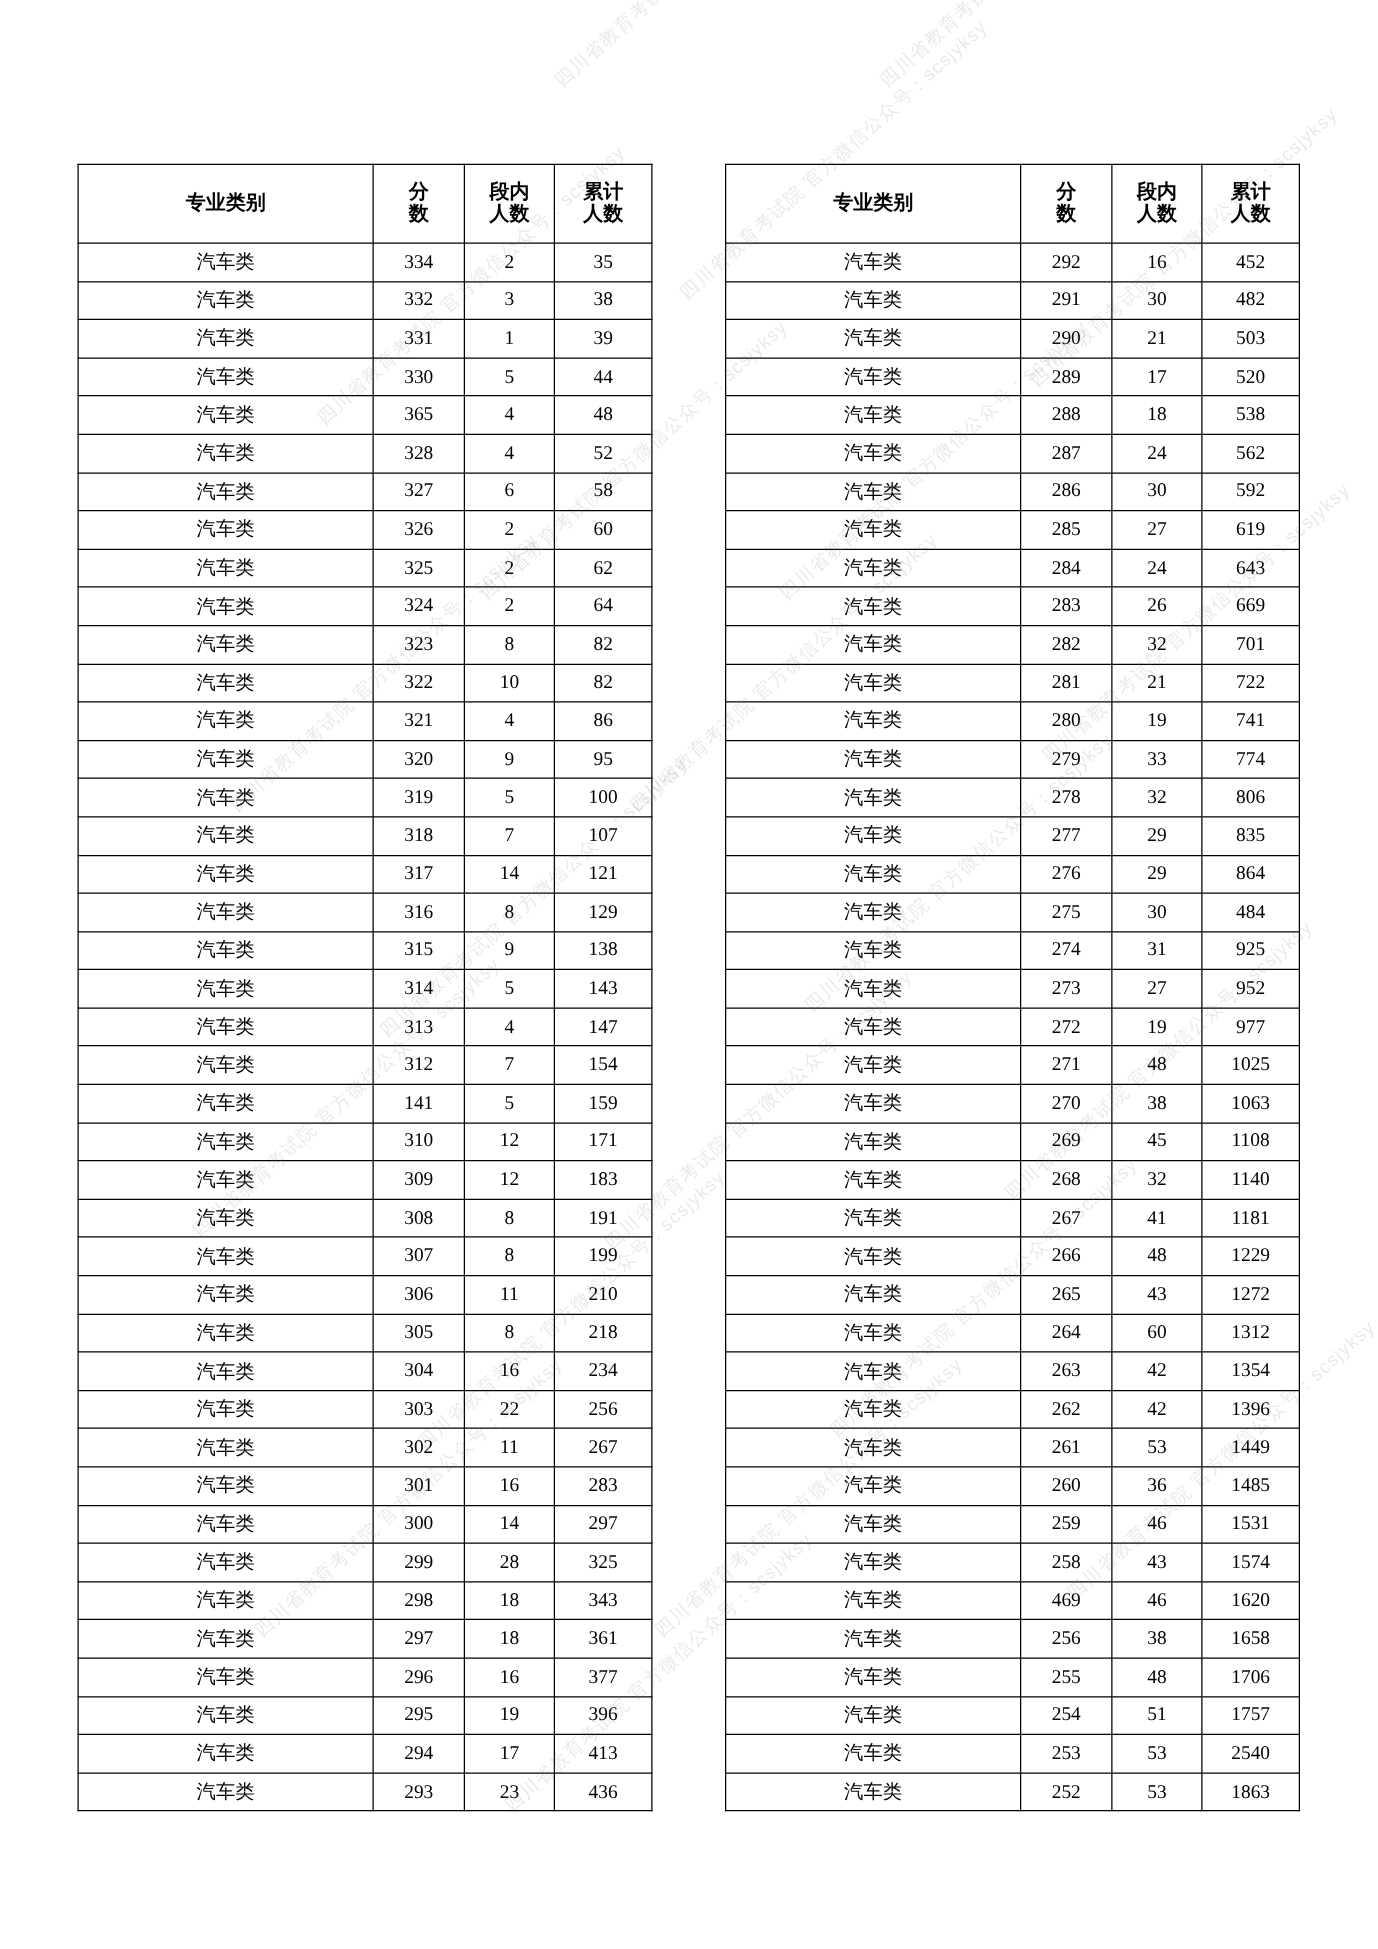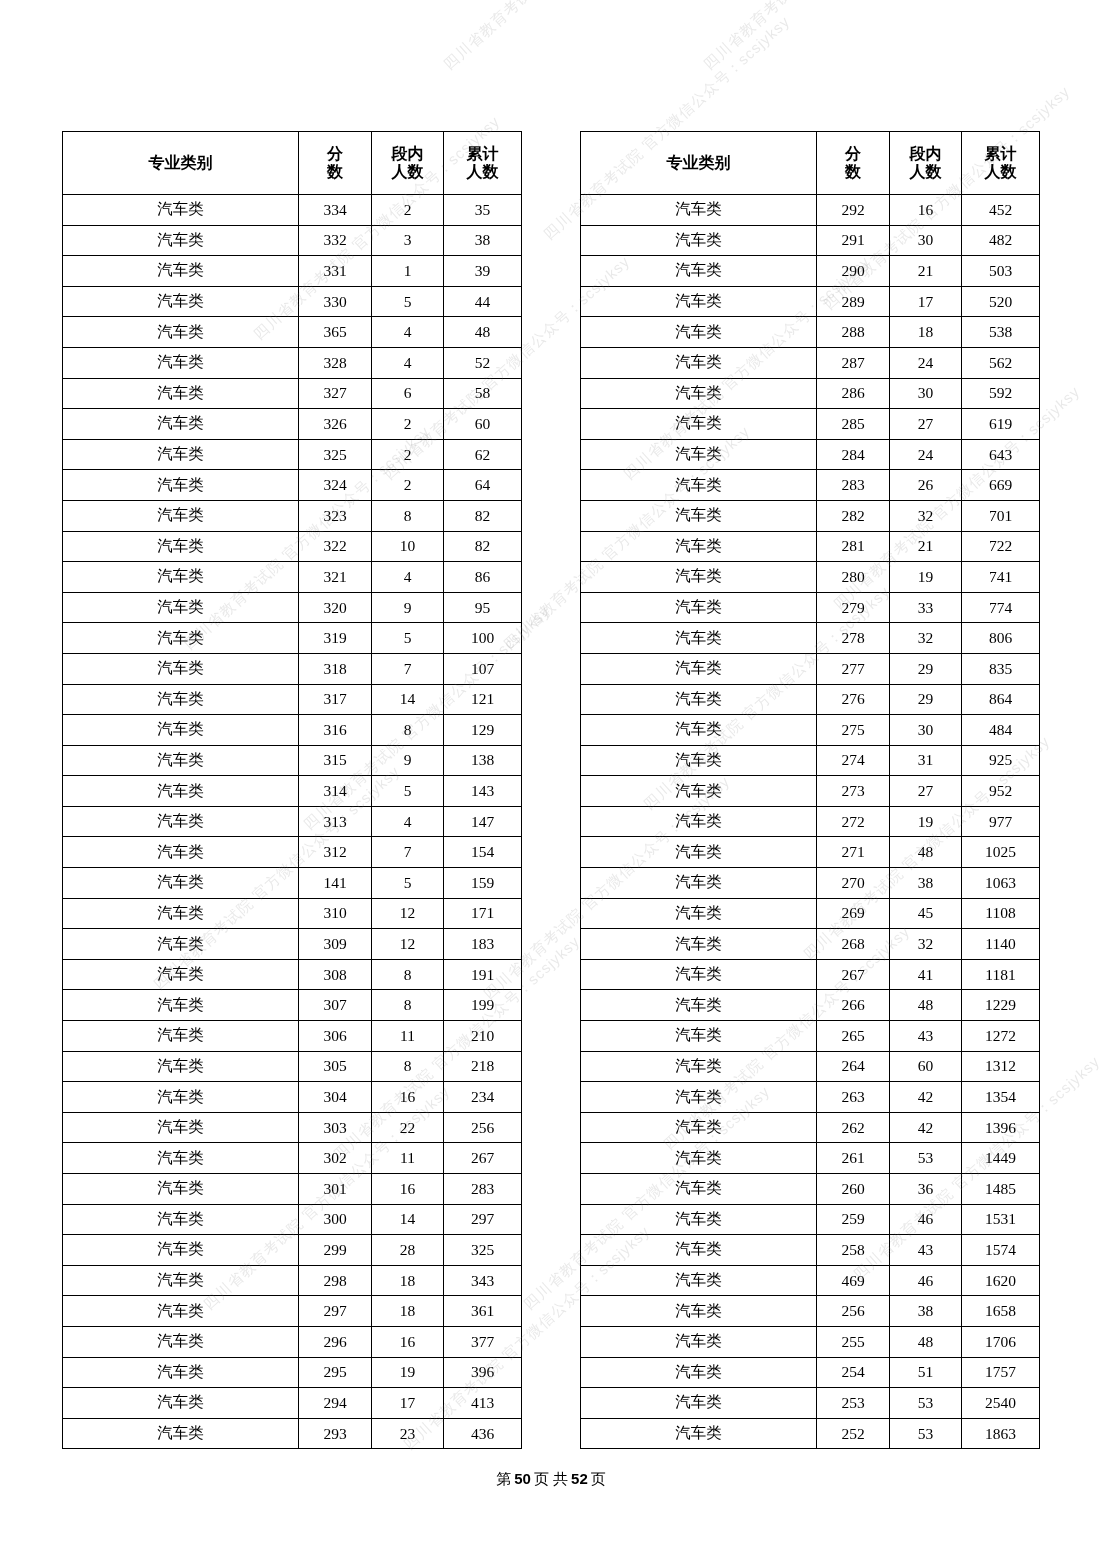--- a/index.html
+++ b/index.html
@@ -670,17 +670,14 @@
             <td>汽车类</td>
             <td>252</td>
             <td>53</td>
             <td>1863</td>
           </tr>
         </tbody>
     </table>
 
   </div>
 
-  <div class="footer">
-    <span>第</span><span class="pg-num">50</span><span>页 共</span><span class="pg-num">52</span><span>页</span>
-  </div>
 
 </div>
 
 </body></html>

